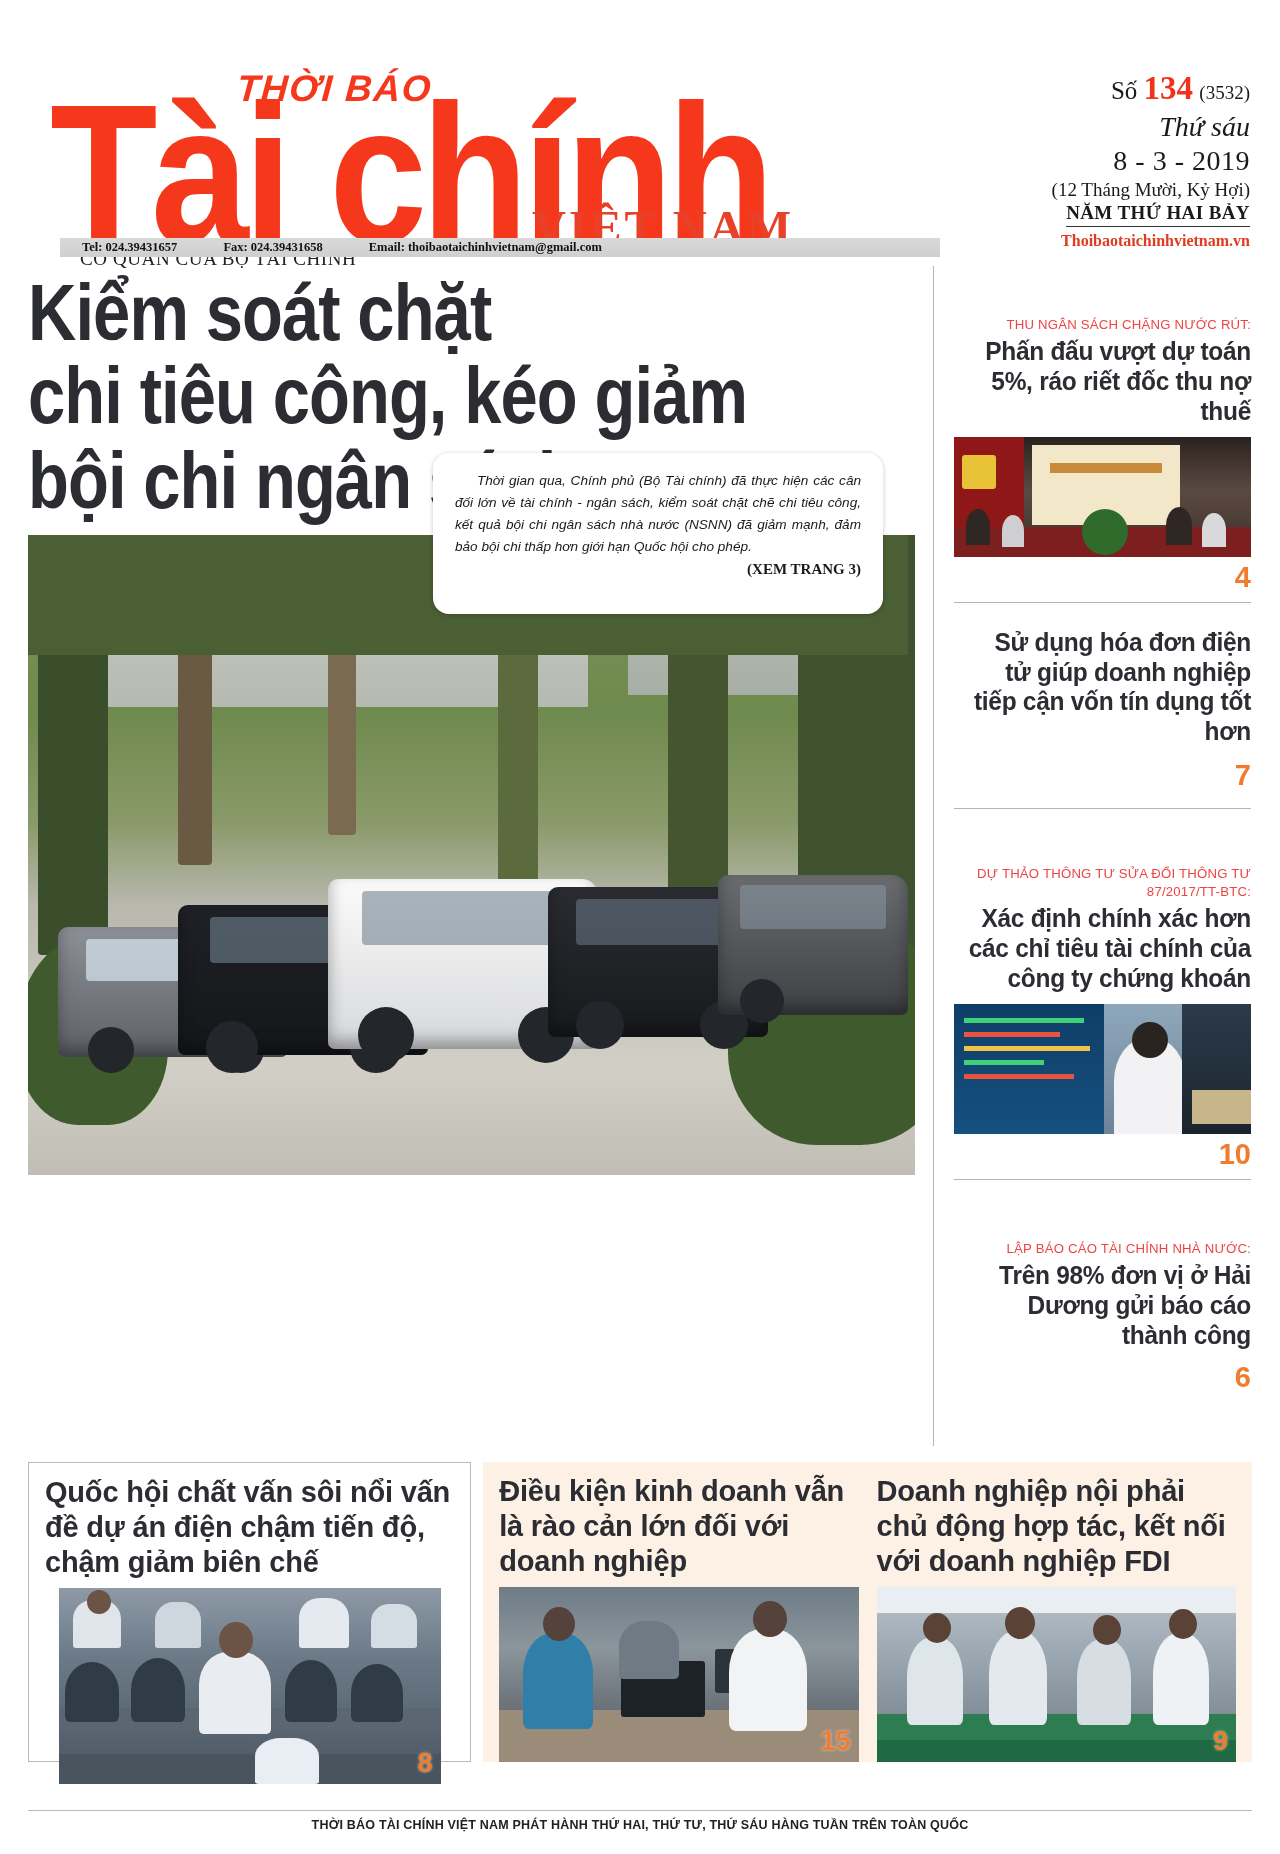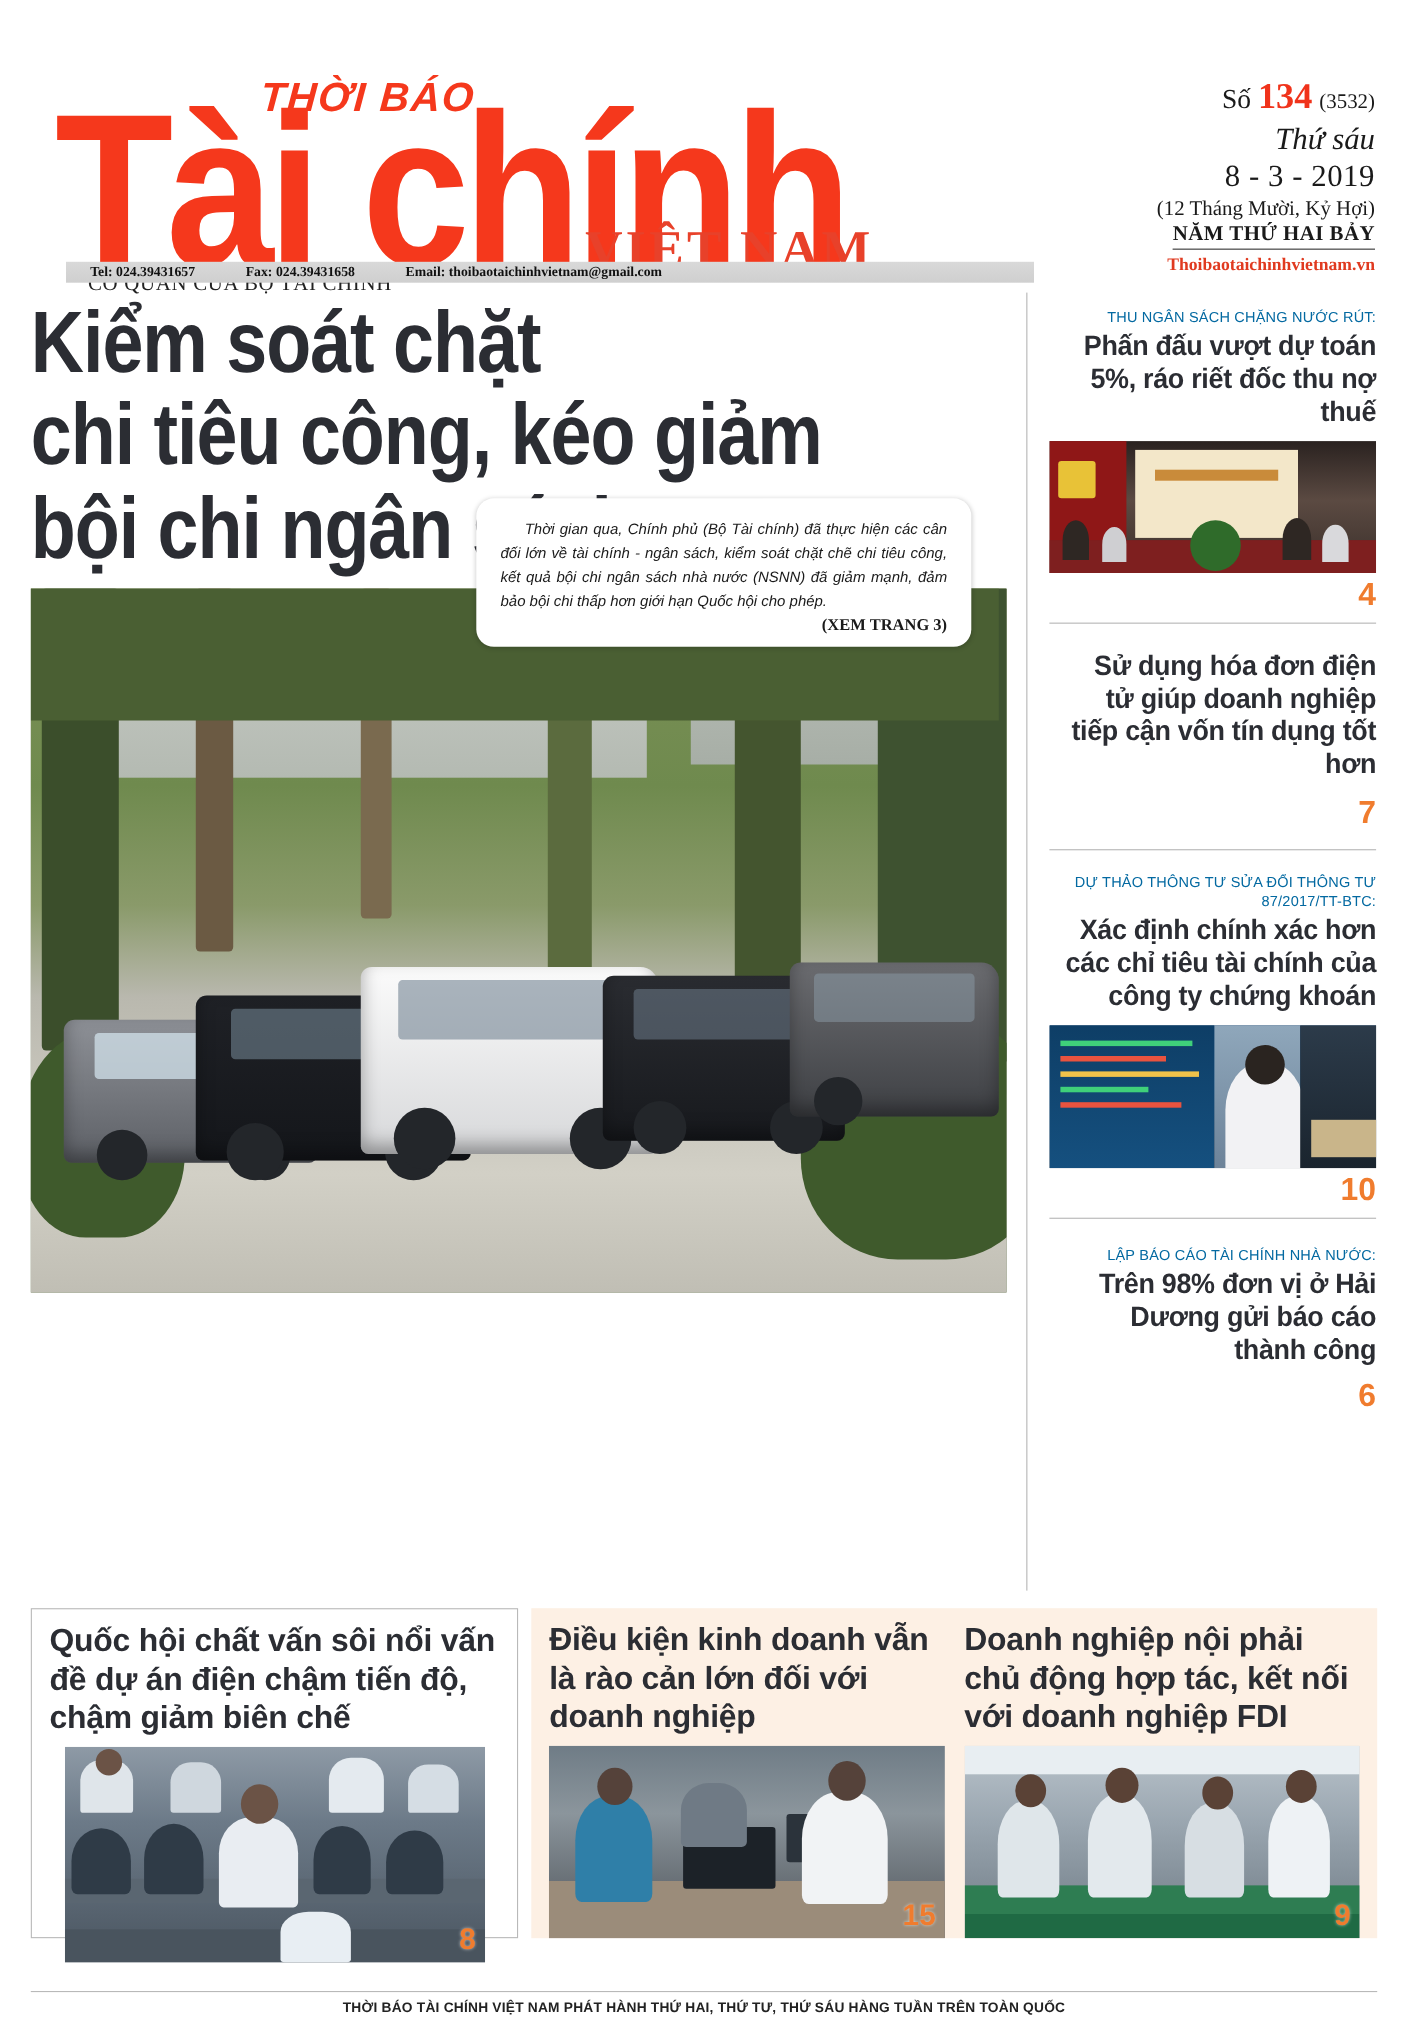--- a/index.html
+++ b/index.html
@@ -151,21 +151,21 @@
     color: #222;
   }
   .hero-caption .credit { font-style: italic; white-space: nowrap; padding-left: 14px;}
 
   .callout {
     position: absolute;
     right: 32px; top: -82px;
     width: 450px;
     background: #fff;
     border-radius: 16px;
-    padding: 17px 22px 7px 22px;
+    padding: 17px 22px 33px 22px;
     box-shadow: 0 1px 5px rgba(0,0,0,0.22);
     z-index: 5;
   }
   .callout p {
     font-family: "Liberation Sans", sans-serif;
     font-style: italic;
     font-size: 13.6px;
     line-height: 1.62;
     color: #1a1a1a;
     text-align: justify;
@@ -179,25 +179,26 @@
     float: right;
     margin-top: -1px;
   }
 
   
   .teaser { padding: 14px 0 10px 0; position: relative; }
   .teaser + .teaser { border-top: 1.5px solid #b5b5b5; }
   .kicker {
     font-family: "Liberation Sans", sans-serif;
     font-size: 13.2px;
-    color: #0369a1;
+    color: #ef4444;
     text-align: right;
     letter-spacing: 0.2px;
     line-height: 1.38;
     text-transform: uppercase;
+    margin-top: 36px;
   }
   .t-title {
     font-family: "Liberation Sans", sans-serif;
     font-weight: bold;
     font-size: 25.5px;
     line-height: 1.17;
     color: #2b2d33;
     text-align: right;
     transform: scaleX(0.96);
     transform-origin: right top;

